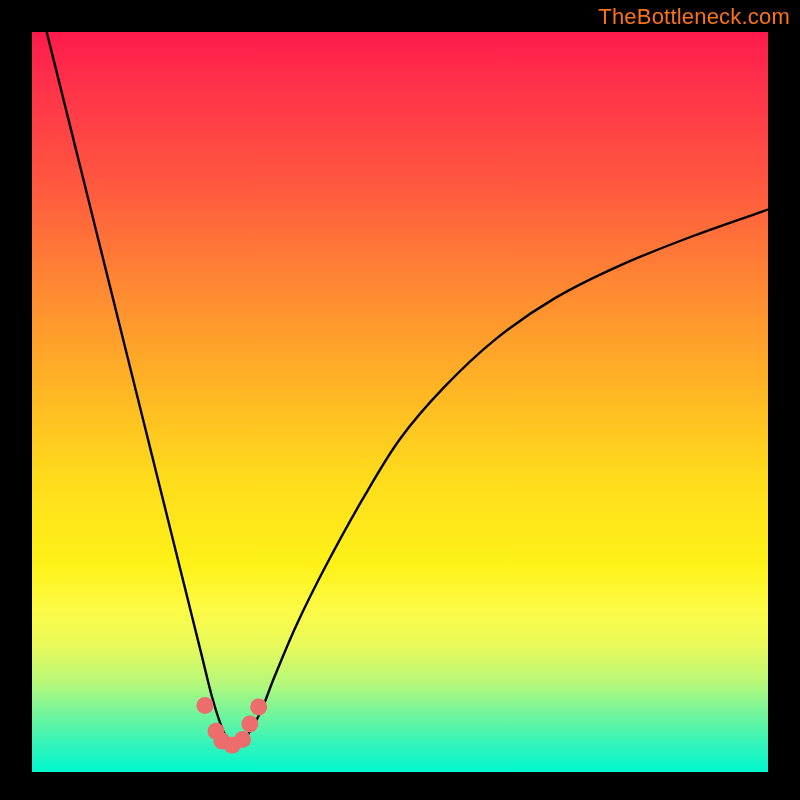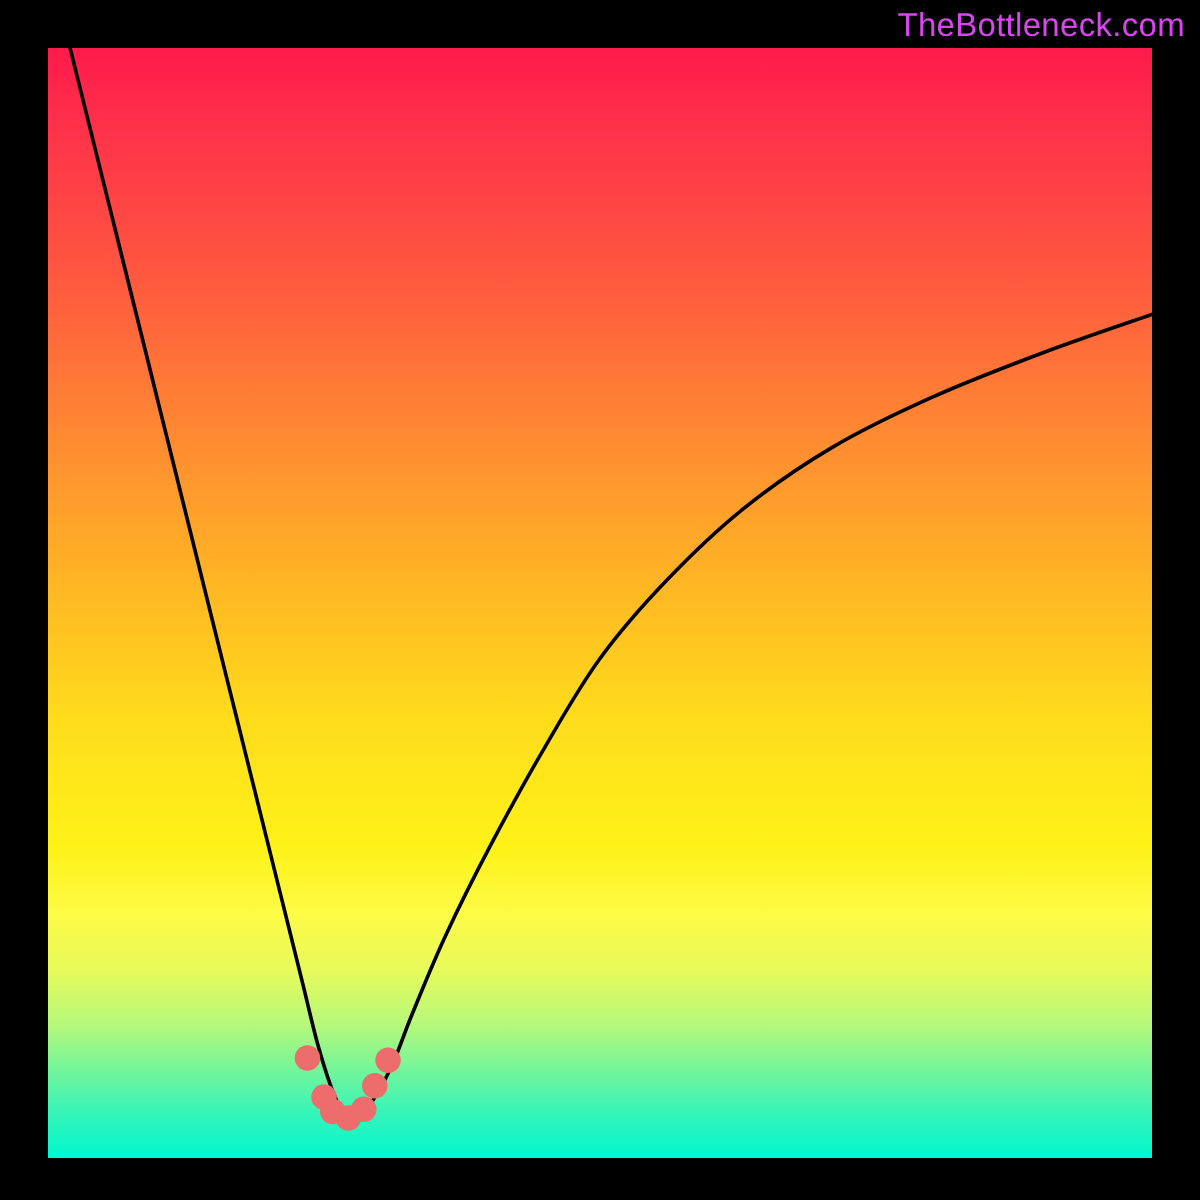--- a/index.html
+++ b/index.html
@@ -16,21 +16,21 @@
     width: 800px;
     height: 800px;
     background: #000000;
   }
   .attribution {
     position: absolute;
     top: 4px;
     right: 10px;
     font-size: 22px;
     font-weight: 500;
-    color: #d946ef;
+    color: #f97316;
     letter-spacing: 0.2px;
     z-index: 20;
   }
   .plot-area {
     position: absolute;
     left: 32px;
     top: 32px;
     width: 736px;
     height: 740px;
     overflow: hidden;

